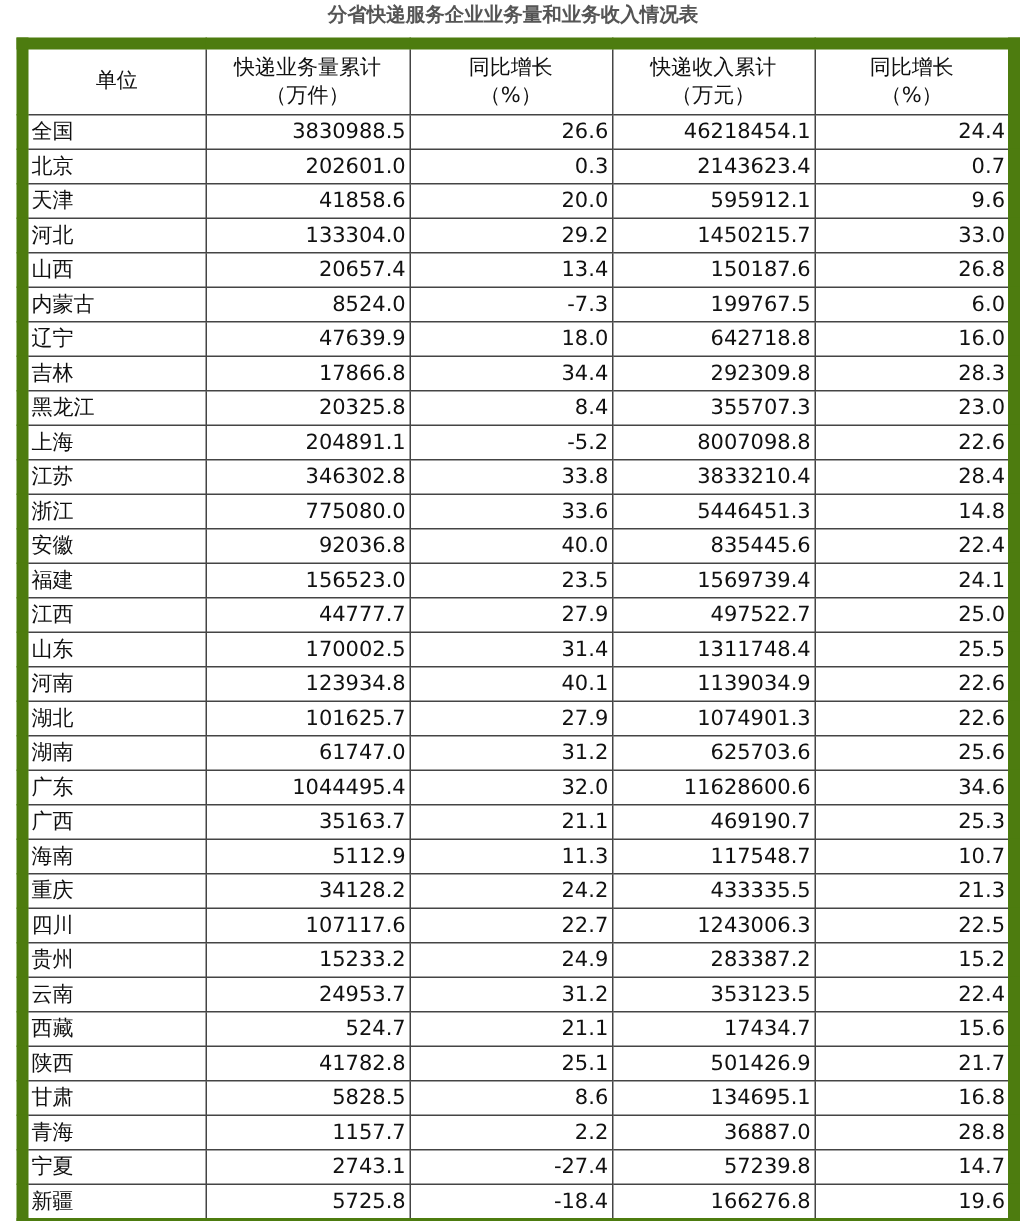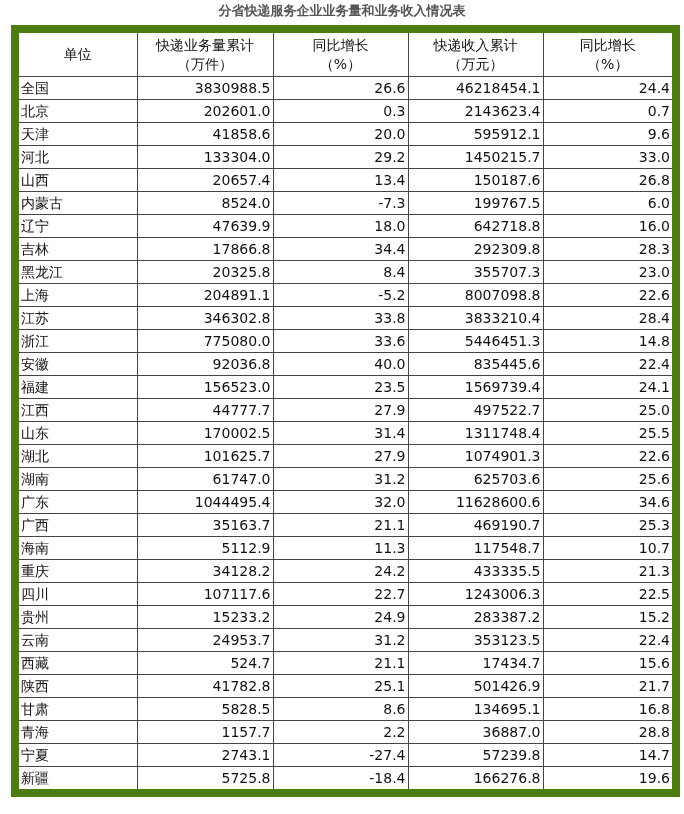--- a/index.html
+++ b/index.html
@@ -211,20 +211,27 @@
         <td class="num-cell">25.0</td>
       </tr>
       <tr>
         <td class="name-cell">山东</td>
         <td class="num-cell">170002.5</td>
         <td class="num-cell">31.4</td>
         <td class="num-cell">1311748.4</td>
         <td class="num-cell">25.5</td>
       </tr>
       <tr>
+        <td class="name-cell">河南</td>
+        <td class="num-cell">123934.8</td>
+        <td class="num-cell">40.1</td>
+        <td class="num-cell">1139034.9</td>
+        <td class="num-cell">22.6</td>
+      </tr>
+      <tr>
         <td class="name-cell">湖北</td>
         <td class="num-cell">101625.7</td>
         <td class="num-cell">27.9</td>
         <td class="num-cell">1074901.3</td>
         <td class="num-cell">22.6</td>
       </tr>
       <tr>
         <td class="name-cell">湖南</td>
         <td class="num-cell">61747.0</td>
         <td class="num-cell">31.2</td>

